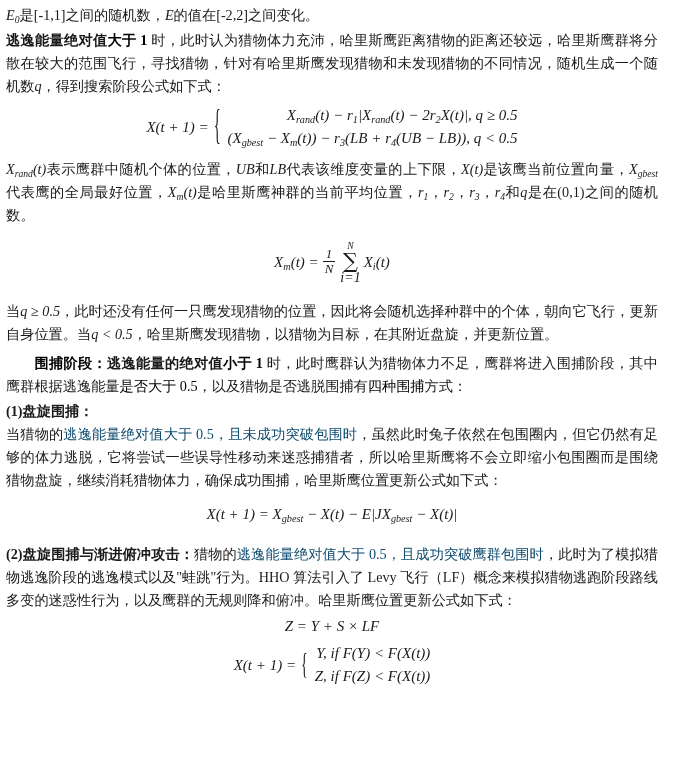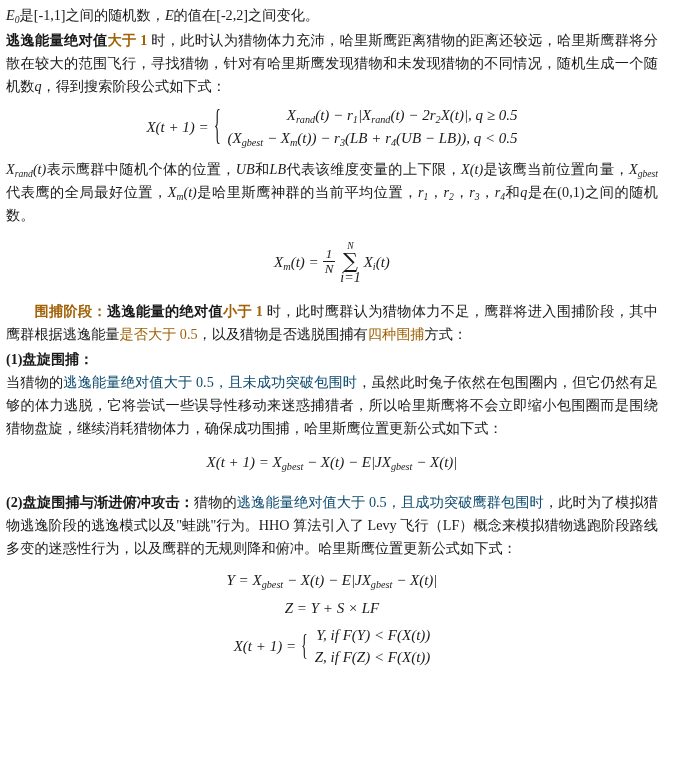--- a/index.html
+++ b/index.html
@@ -20,21 +20,21 @@
     padding: 4px 6px 0 6px;
     box-sizing: border-box;
     width: 664px;
   }
   p {
     margin: 0 0 2px 0;
     text-align: justify;
     text-justify: inter-ideograph;
   }
   .bold { font-weight: bold; }
-  .red { color: #a16207; }
+  .red { color: #000000; }
   .blue { color: #0c4a6e; }
   .it {
     font-family: "Liberation Serif", serif;
     font-style: italic;
   }
   .eq {
     text-align: center;
     margin: 6px 0 7px 0;
     font-family: "Liberation Serif", serif;
   }
@@ -130,20 +130,23 @@
       </span>
       <span class="sum-wrap">
         <span class="sum-top">N</span>
         <span class="sum-sym">∑</span>
         <span class="sum-bot">i=1</span>
       </span>
       <span class="it">X<sub>i</sub>(t)</span>
     </span>
   </div>
 
+  <p>
+    当<span class="it">q ≥ 0.5</span>，此时还没有任何一只鹰发现猎物的位置，因此将会随机选择种群中的个体，朝向它飞行，更新自身位置。当<span class="it">q &lt; 0.5</span>，哈里斯鹰发现猎物，以猎物为目标，在其附近盘旋，并更新位置。
+  </p>
 
   <p style="text-indent:2em; margin-top:6px;">
     <span class="bold red">围捕阶段：</span><span class="bold">逃逸能量的绝对值</span><span class="bold red">小于 1</span><span> 时，此时鹰群认为猎物体力不足，鹰群将进入围捕阶段，其中鹰群根据逃逸能量</span><span class="red">是否大于 0.5</span><span>，以及猎物是否逃脱围捕有</span><span class="red">四种围捕</span><span>方式：</span>
   </p>
 
   <p class="tight">
     <span class="bold">(1)盘旋围捕：</span>
   </p>
 
   <p>
@@ -152,23 +155,20 @@
 
   <div class="eq eqline" style="margin:10px 0 16px 0;">
     <span class="it">X(t + 1) = X<sub>gbest</sub> − X(t) − E|JX<sub>gbest</sub> − X(t)|</span>
   </div>
 
 
   <p>
     <span class="bold">(2)盘旋围捕与渐进俯冲攻击：</span><span>猎物的</span><span class="blue">逃逸能量绝对值大于 0.5，且成功突破鹰群包围时</span><span>，此时为了模拟猎物逃逸阶段的逃逸模式以及"蛙跳"行为。HHO 算法引入了 Levy 飞行（LF）概念来模拟猎物逃跑阶段路线多变的迷惑性行为，以及鹰群的无规则降和俯冲。哈里斯鹰位置更新公式如下式：</span>
   </p>
 
-  <div class="eq eqline" style="margin:8px 0 2px 0;">
-    <span class="it">Y = X<sub>gbest</sub> − X(t) − E|JX<sub>gbest</sub> − X(t)|</span>
-  </div>
   <div class="eq eqline" style="margin:2px 0 4px 0;">
     <span class="it">Z = Y + S × LF</span>
   </div>
   <div class="eq eqline" style="margin:2px 0 0 0;">
     <span class="eq-row">
       <span class="it">X(t + 1) =</span>
       <span class="brace" style="transform: scaleY(2.1) scaleX(1.0);">{</span>
       <span class="cases">
         <span class="it">Y, if F(Y) &lt; F(X(t))</span>
         <span class="it">Z, if F(Z) &lt; F(X(t))</span>

